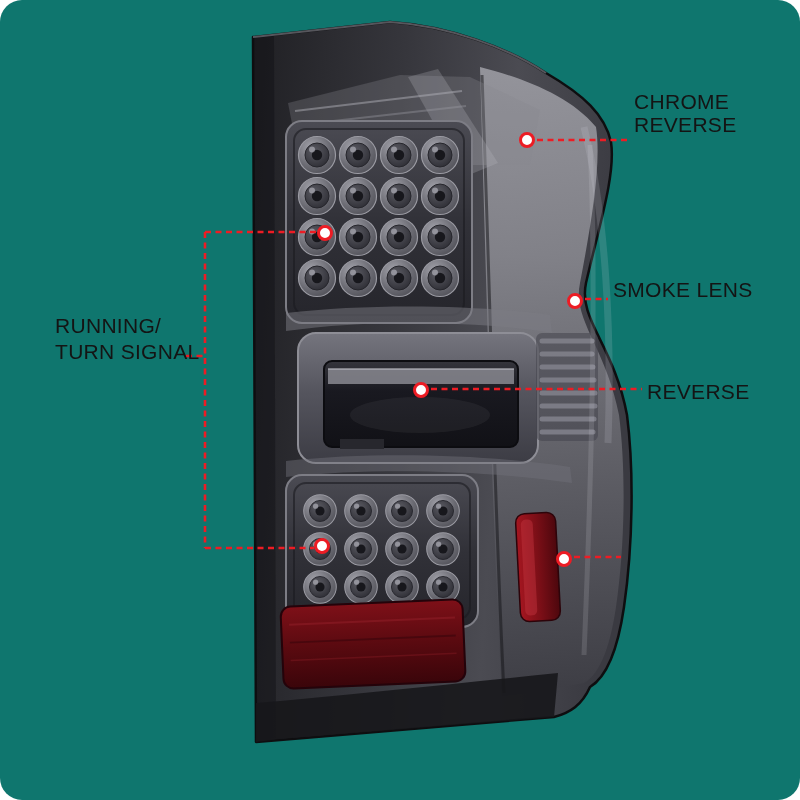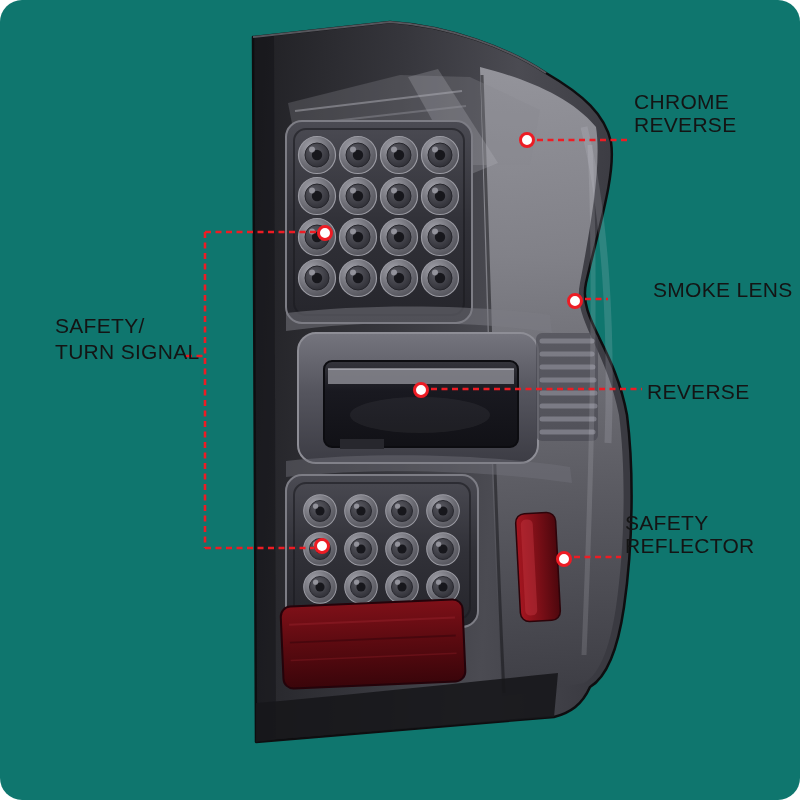--- a/index.html
+++ b/index.html
@@ -30,21 +30,21 @@
     position: absolute;
     color: #141414;
     font-size: 21px;
     line-height: 23px;
     font-weight: 400;
     letter-spacing: 0.3px;
     white-space: nowrap;
   }
   .callout-label span { display: block; }
   .lbl-chrome  { left: 634px; top: 90px;  }
-  .lbl-smoke   { left: 613px; top: 278px; margin-left: 40px; }
+  .lbl-smoke   { left: 613px; top: 278px; }
   .lbl-reverse { left: 647px; top: 368px; margin-top: 12px; }
   .lbl-safety  { left: 625px; top: 511px; }
   .lbl-running { left: 55px;  top: 313px; line-height: 26px; }
 </style>
 </head>
 <body>
 
 <div class="stage">
 
   <svg class="product-svg" width="400" height="740" viewBox="0 0 400 740" aria-hidden="true">
@@ -222,23 +222,19 @@
   </div>
 
   <div class="callout-label lbl-smoke">
     <span>SMOKE LENS</span>
   </div>
 
   <div class="callout-label lbl-reverse">
     <span>REVERSE</span>
   </div>
 
-  <div class="callout-label lbl-safety">
-    <span>SAFETY</span>
-    <span>REFLECTOR</span>
-  </div>
 
   <div class="callout-label lbl-running">
-    <span>SAFETY/</span>
+    <span>RUNNING/</span>
     <span>TURN SIGNAL</span>
   </div>
 
 </div>
 
 </body></html>

